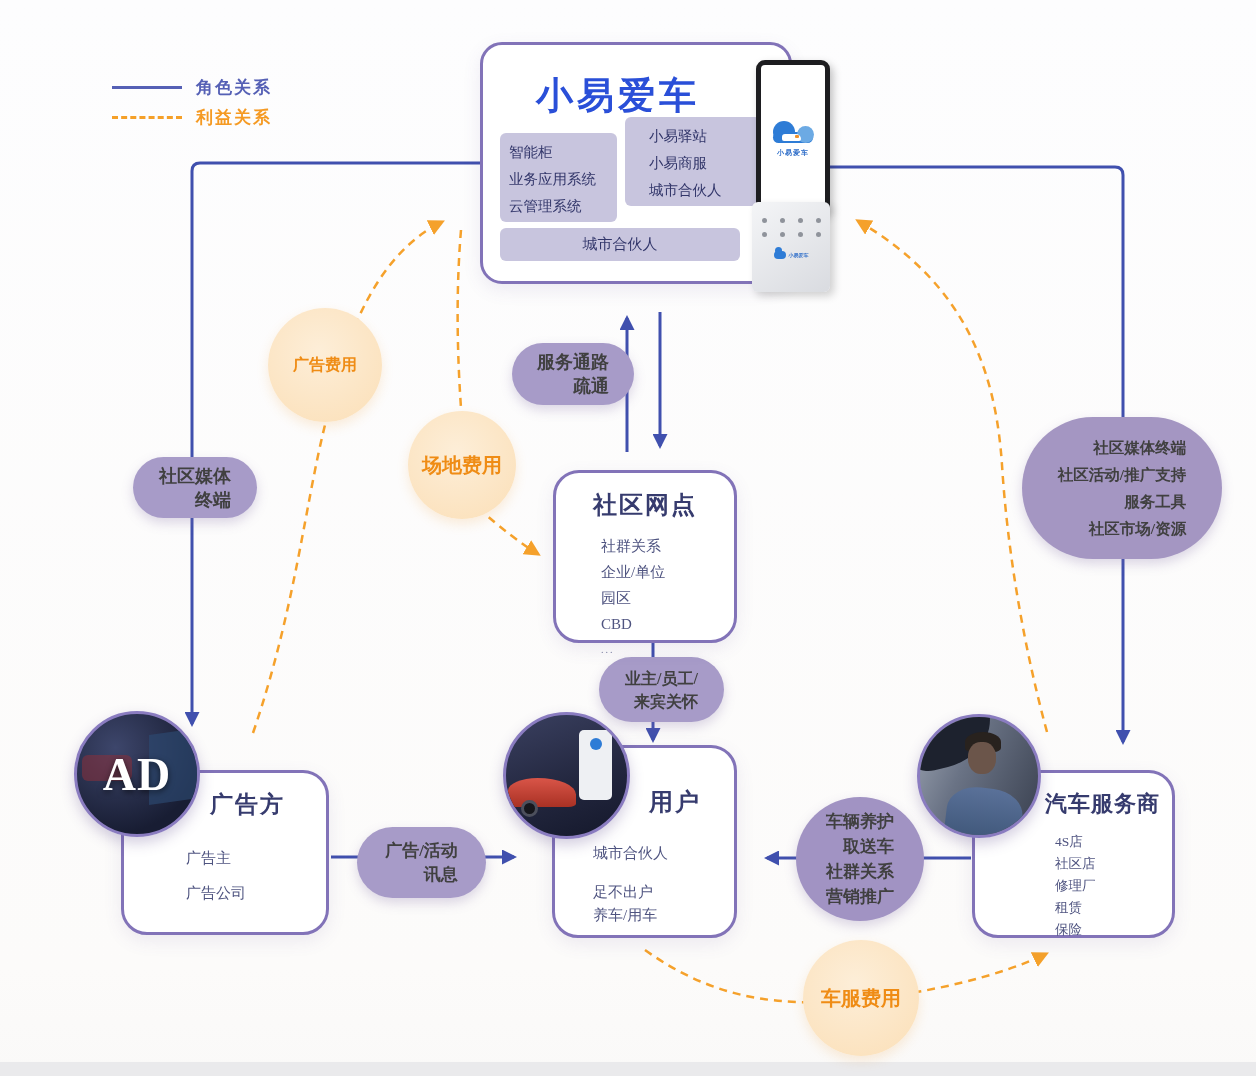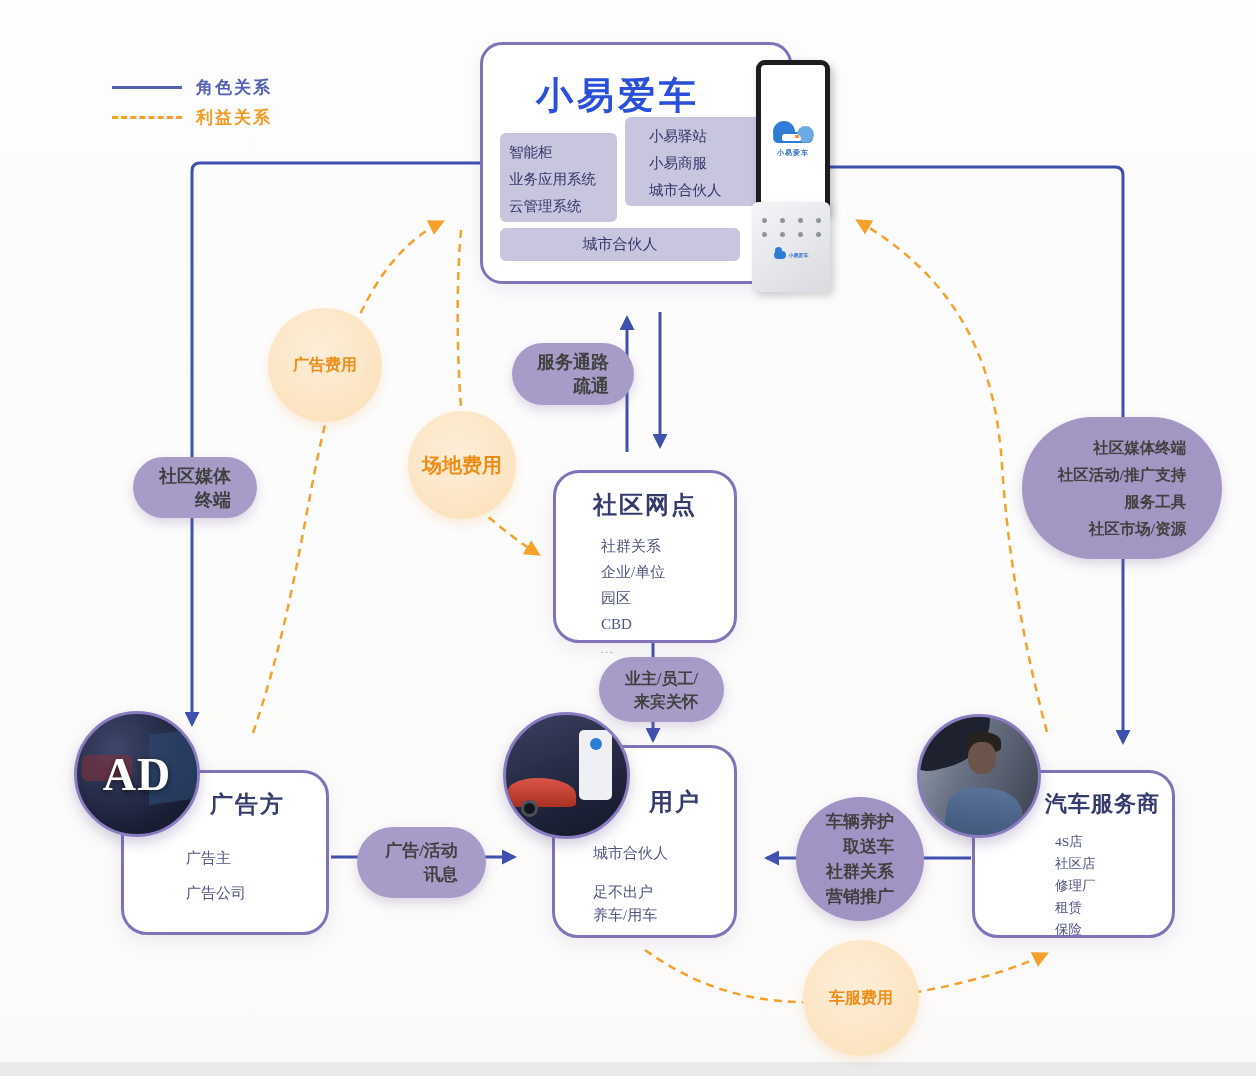--- a/index.html
+++ b/index.html
@@ -120,21 +120,21 @@
   .blob-support{left:1022px;top:417px;width:200px;height:142px;border-radius:72px;font-size:15.5px;line-height:27px;background:#a496c2;}
 
   
   .bubble{position:absolute;border-radius:50%;color:#ef8c15;font-weight:bold;text-align:center;
           background:radial-gradient(circle at 45% 38%,#fdeed8,#fbdfb7);
           display:flex;align-items:center;justify-content:center;white-space:pre-line;z-index:2;
           box-shadow:0 5px 12px rgba(240,160,60,.18);}
   .bubble-ad-fee{left:268px;top:308px;width:114px;height:114px;font-size:16px;}
   .bubble-venue-fee{left:408px;top:411px;width:108px;height:108px;font-size:20px;}
   .bubble-order-fee{left:921px;top:302px;width:118px;height:118px;font-size:16.5px;line-height:26px;}
-  .bubble-carsvc-fee{left:803px;top:940px;width:116px;height:116px;font-size:16px;}
+  .bubble-carsvc-fee{left:803px;top:940px;width:116px;height:116px;font-size:20px;}
 </style>
 </head>
 <body>
 
 <div class="stage">
 
   <svg class="connectors" width="1260" height="1076" viewBox="0 0 1260 1076">
     <defs>
       <marker id="mSolid" viewBox="0 0 10 10" refX="8" refY="5" markerWidth="5" markerHeight="5" orient="auto">
         <path d="M0,0 L10,5 L0,10 Z" fill="#4050ae"></path>

